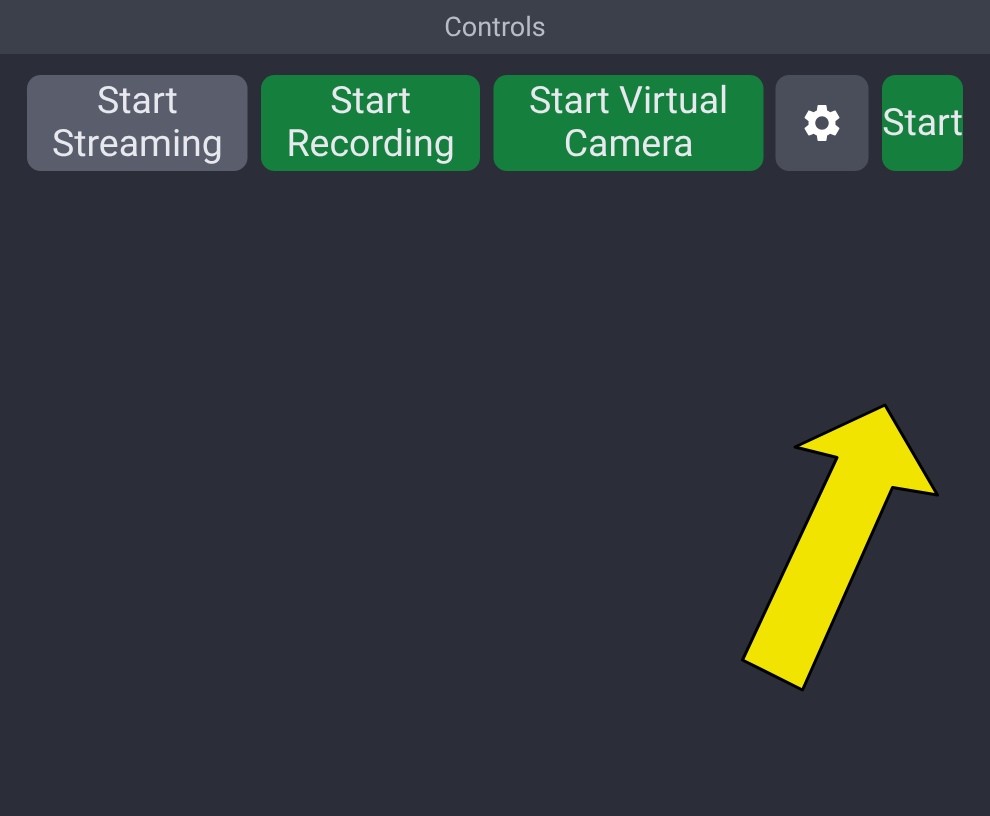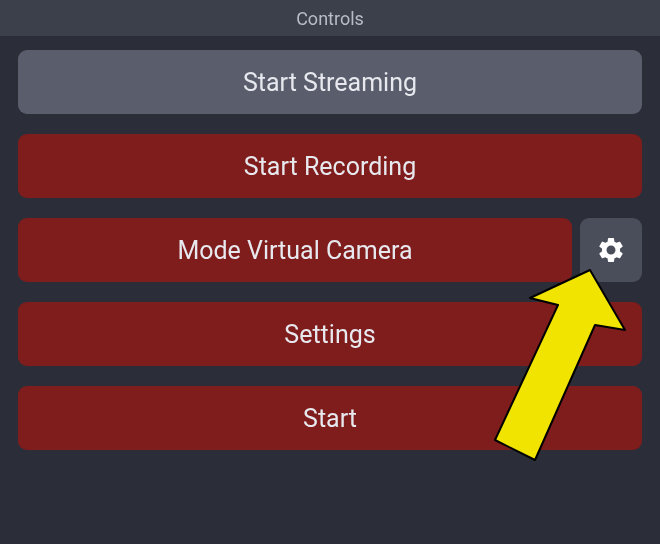--- a/index.html
+++ b/index.html
@@ -25,31 +25,30 @@
       display: flex;
       align-items: center;
       justify-content: center;
       color: #b8bcc6;
       font-size: 18px;
       font-weight: 400;
     }
     .panel-body {
       padding: 14px 18px;
       display: flex;
-      flex-direction: column;
-      gap: 20px;
+      gap: 9px;
     }
     .row {
       display: flex;
       gap: 8px;
     }
     .btn {
       flex: 1;
       height: 64px;
-      background: #7f1d1d;
+      background: #15803d;
       border: none;
       border-radius: 9px;
       color: #e7e9ee;
       font-size: 25px;
       font-weight: 400;
       cursor: pointer;
       display: flex;
       align-items: center;
       justify-content: center;
       font-family: inherit;
@@ -87,29 +86,26 @@
     <span>Controls</span>
   </div>
   <div class="panel-body">
     <div class="row">
       <button class="btn hover">Start Streaming</button>
     </div>
     <div class="row">
       <button class="btn">Start Recording</button>
     </div>
     <div class="row">
-      <button class="btn">Mode Virtual Camera</button>
+      <button class="btn">Start Virtual Camera</button>
       <button class="icon-btn">
         <svg viewBox="0 0 24 24">
           <path d="M19.14,12.94c0.04-0.3,0.06-0.61,0.06-0.94c0-0.32-0.02-0.64-0.07-0.94l2.03-1.58c0.18-0.14,0.23-0.41,0.12-0.61 l-1.92-3.32c-0.12-0.22-0.37-0.29-0.59-0.22l-2.39,0.96c-0.5-0.38-1.03-0.7-1.62-0.94L14.4,2.81c-0.04-0.24-0.24-0.41-0.48-0.41 h-3.84c-0.24,0-0.43,0.17-0.47,0.41L9.25,5.35C8.66,5.59,8.12,5.92,7.63,6.29L5.24,5.33c-0.22-0.08-0.47,0-0.59,0.22L2.74,8.87 C2.62,9.08,2.66,9.34,2.86,9.48l2.03,1.58C4.84,11.36,4.8,11.69,4.8,12s0.02,0.64,0.07,0.94l-2.03,1.58 c-0.18,0.14-0.23,0.41-0.12,0.61l1.92,3.32c0.12,0.22,0.37,0.29,0.59,0.22l2.39-0.96c0.5,0.38,1.03,0.7,1.62,0.94l0.36,2.54 c0.05,0.24,0.24,0.41,0.48,0.41h3.84c0.24,0,0.44-0.17,0.47-0.41l0.36-2.54c0.59-0.24,1.13-0.56,1.62-0.94l2.39,0.96 c0.22,0.08,0.47,0,0.59-0.22l1.92-3.32c0.12-0.22,0.07-0.47-0.12-0.61L19.14,12.94z M12,15.6c-1.98,0-3.6-1.62-3.6-3.6 s1.62-3.6,3.6-3.6s3.6,1.62,3.6,3.6S13.98,15.6,12,15.6z"></path>
         </svg>
       </button>
-    </div>
-    <div class="row">
-      <button class="btn">Settings</button>
     </div>
     <div class="row">
       <button class="btn">Start</button>
     </div>
   </div>
 </div>
 
 <svg class="arrow-overlay" style="left:440px; top:250px; width:200px; height:230px;" viewBox="0 0 200 230">
   <g fill="#f0e400" stroke="#000000" stroke-width="2" stroke-linejoin="round">
     <polygon points="150,20 185,80 155,75 95,210 55,190 118,55 90,48"></polygon>

